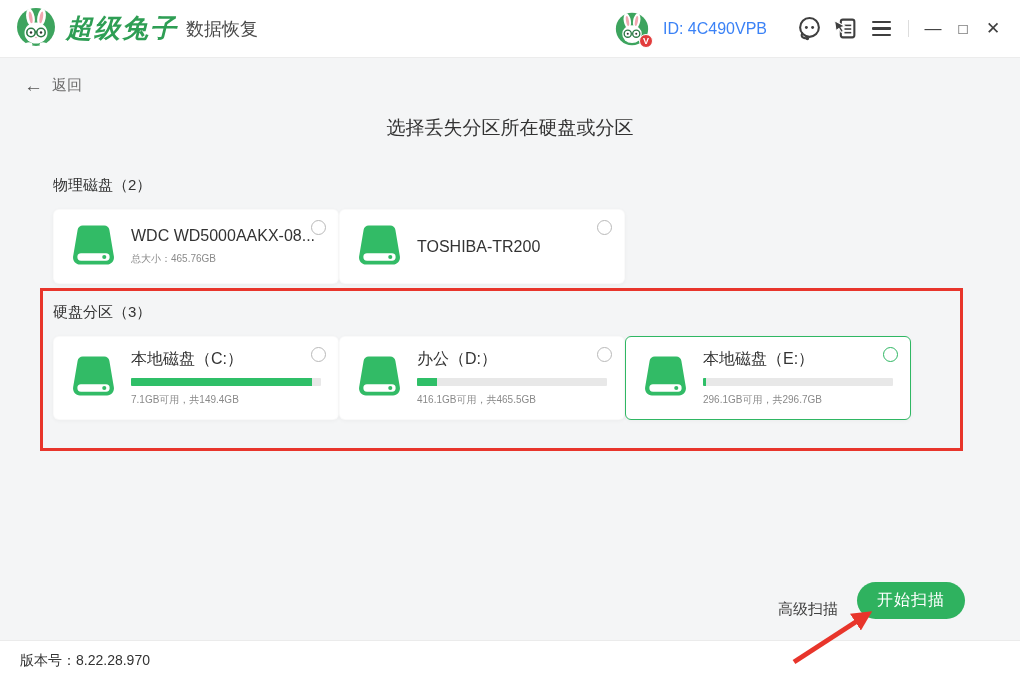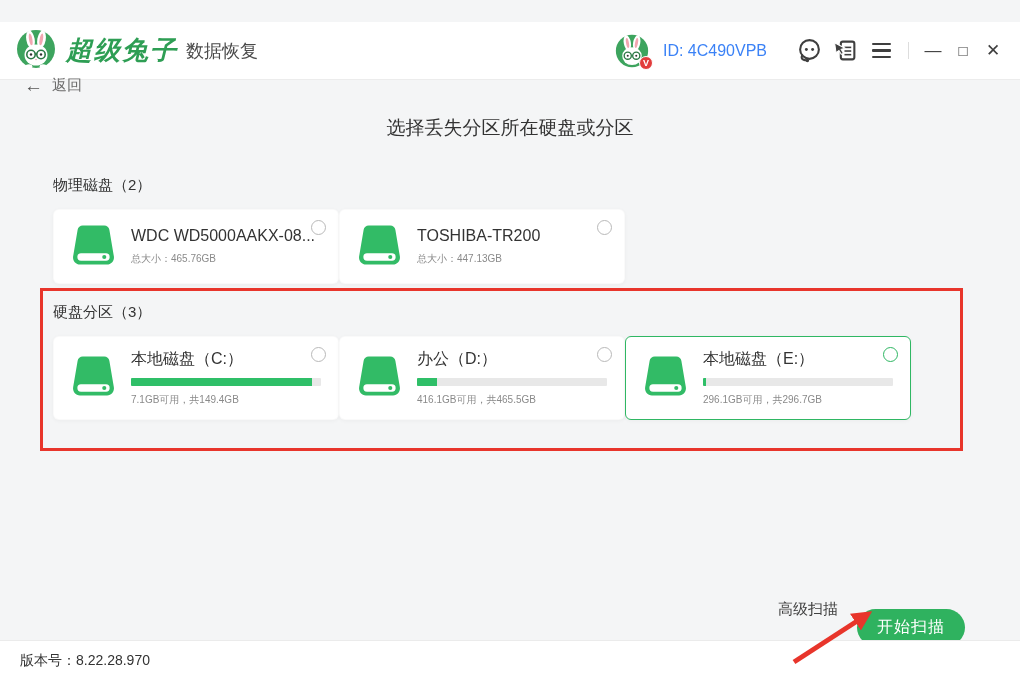--- a/index.html
+++ b/index.html
@@ -8,21 +8,21 @@
     width:1020px; height:680px; position:relative; overflow:hidden;
     background:#f4f5f6;
     font-family:"Liberation Sans","DejaVu Sans",sans-serif;
     -webkit-font-smoothing:antialiased;
   }
 
   
   .titlebar{
     position:absolute; top:0; left:0; right:0; height:58px;
     background:#fff; border-bottom:1px solid #ececec;
-    display:flex; align-items:center; padding:0 12px 0 16px;margin-top:22px;
+    display:flex; align-items:center; padding:0 12px 0 16px;
   }
   .brand{ display:flex; align-items:center; }
   .brand-name{
     font-family:"Liberation Serif","DejaVu Serif",serif;
     font-weight:700; font-size:26px; color:#2e9e54;
     letter-spacing:2px; margin-left:10px; font-style:italic;
   }
   .brand-sub{ font-size:18px; color:#4a4a4a; margin-left:8px; }
   .tb-right{ margin-left:auto; display:flex; align-items:center; }
   .avatar-wrap{ position:relative; width:34px; height:34px; }
@@ -104,21 +104,20 @@
   .advanced{
     position:absolute; left:778px; top:600px; font-size:15px; color:#404040;
     cursor:pointer;
   }
   .start-btn{
     position:absolute; left:857px; top:582px; width:108px; height:37px;
     border:none; border-radius:19px; background:#2fb25f; color:#fff;
     font-size:16px; display:flex; align-items:center; justify-content:center;
     cursor:pointer; letter-spacing:1px;
     font-family:"Liberation Sans","DejaVu Sans",sans-serif;
-    margin-top:27px;
   }
   .footer{
     position:absolute; left:0; right:0; bottom:0; height:40px; background:#fff;
     border-top:1px solid #ebebeb; display:flex; align-items:center;
     padding-left:20px; font-size:14px; color:#333;
   }
 </style>
 </head>
 <body>
 
@@ -224,21 +223,20 @@
   <div class="card phys">
     <span class="disk-icon">
       <svg width="47" height="42" viewBox="0 0 48 42">
         <path d="M13 1 h22 c2.6 0 4.8 1.9 5.2 4.4 l4.6 27.2 c.7 4.4 -2.6 8.4 -7 8.4 H10.2 c-4.4 0 -7.7 -4 -7 -8.4 L7.8 5.4 C8.2 2.9 10.4 1 13 1 Z" fill="#32bb66"></path>
         <rect x="7.5" y="29.5" width="33" height="7.5" rx="3.75" fill="#fff"></rect>
         <circle cx="35" cy="33.2" r="2.1" fill="#32bb66"></circle>
       </svg>
     </span>
     <div class="card-body">
       <div class="card-name">TOSHIBA-TR200</div>
-      <div class="card-sub">总大小：447.13GB</div>
     </div>
     <span class="radio"></span>
   </div>
 </div>
 
 <div class="section-heading" id="part-heading">硬盘分区（3）</div>
 <div class="cards-row" id="part-row">
 
   <div class="card part">
     <span class="disk-icon">

